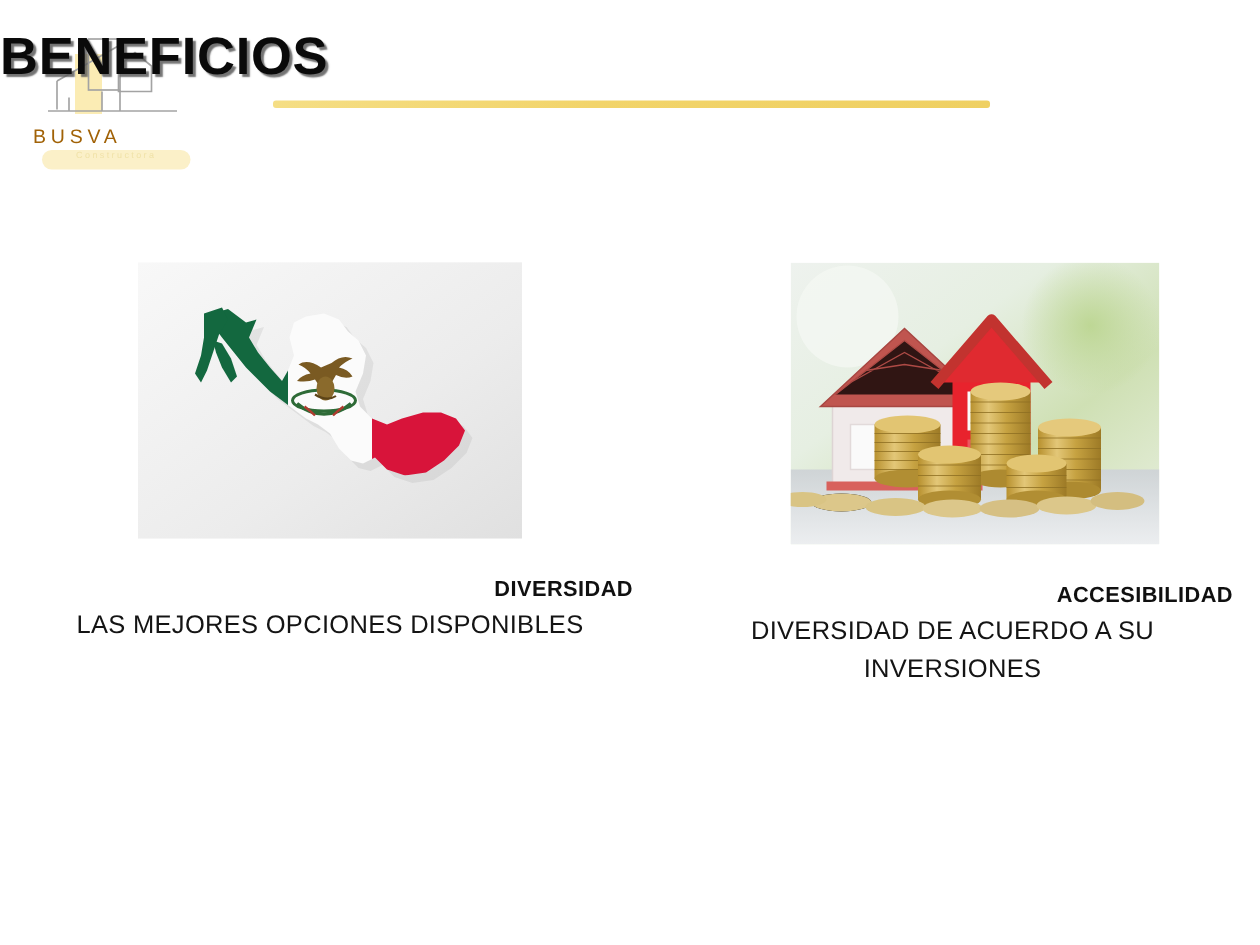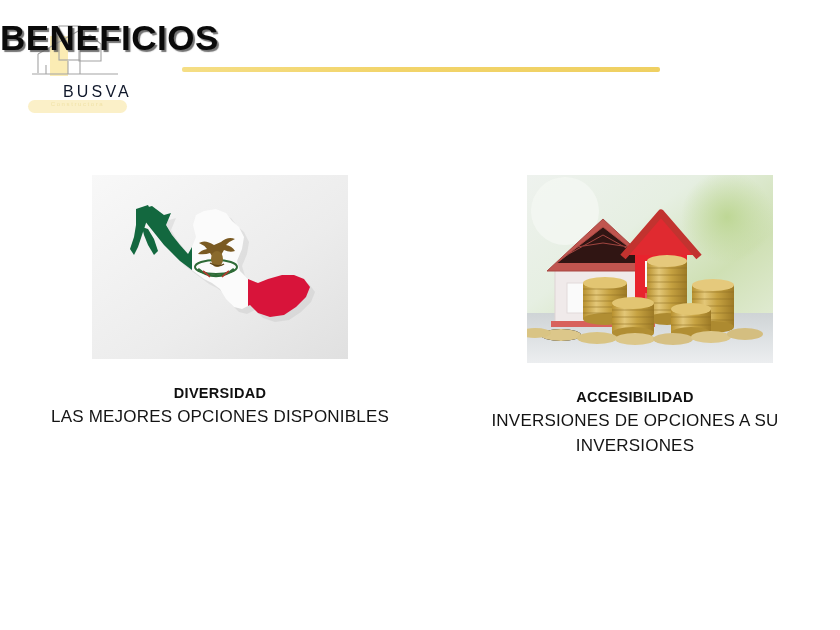--- a/index.html
+++ b/index.html
@@ -29,24 +29,24 @@
     left: 0;
     top: 0;
     width: 110px;
     height: 58px;
   }
   .logo-wordmark {
     position: absolute;
     left: 0;
     top: 59px;
     width: 110px;
-    text-align: right;
-    font-size: 16px;
+    text-align: left;
+    font-size: 13px;
     letter-spacing: 3.2px;
-    color: #0f172a;
+    color: #a16207;
     font-weight: 400;
   }
   .logo-tagline-wrap {
     position: absolute;
     left: 6px;
     top: 76px;
     width: 99px;
     height: 13px;
     background: #fbf0c8;
     border-radius: 7px;
@@ -115,20 +115,21 @@
   .caption {
     margin-top: 26px;
     text-align: center;
   }
   .caption-title {
     font-size: 14.5px;
     font-weight: bold;
     letter-spacing: 0.3px;
     color: #101010;
     margin-bottom: 4px;
+    text-align: right;
   }
   .caption-body {
     font-size: 17px;
     font-weight: 400;
     letter-spacing: 0.2px;
     line-height: 1.45;
     color: #141414;
   }
 </style>
 </head>
@@ -350,16 +351,16 @@
           <ellipse cx="146" cy="164" rx="20" ry="6" fill="#d6c084"></ellipse>
           <ellipse cx="184" cy="162" rx="20" ry="6" fill="#dcc78a"></ellipse>
           <ellipse cx="218" cy="159" rx="18" ry="6" fill="#d4be80"></ellipse>
           <ellipse cx="8" cy="158" rx="16" ry="5" fill="#d9c484"></ellipse>
         </g>
       </g>
     </svg>
   </div>
   <div class="caption">
     <div class="caption-title">ACCESIBILIDAD</div>
-    <div class="caption-body">INVERSIONES DE OPCIONES A SU</div>
+    <div class="caption-body">DIVERSIDAD DE ACUERDO A SU</div>
     <div class="caption-body">INVERSIONES</div>
   </div>
 </div>
 
 </body></html>

